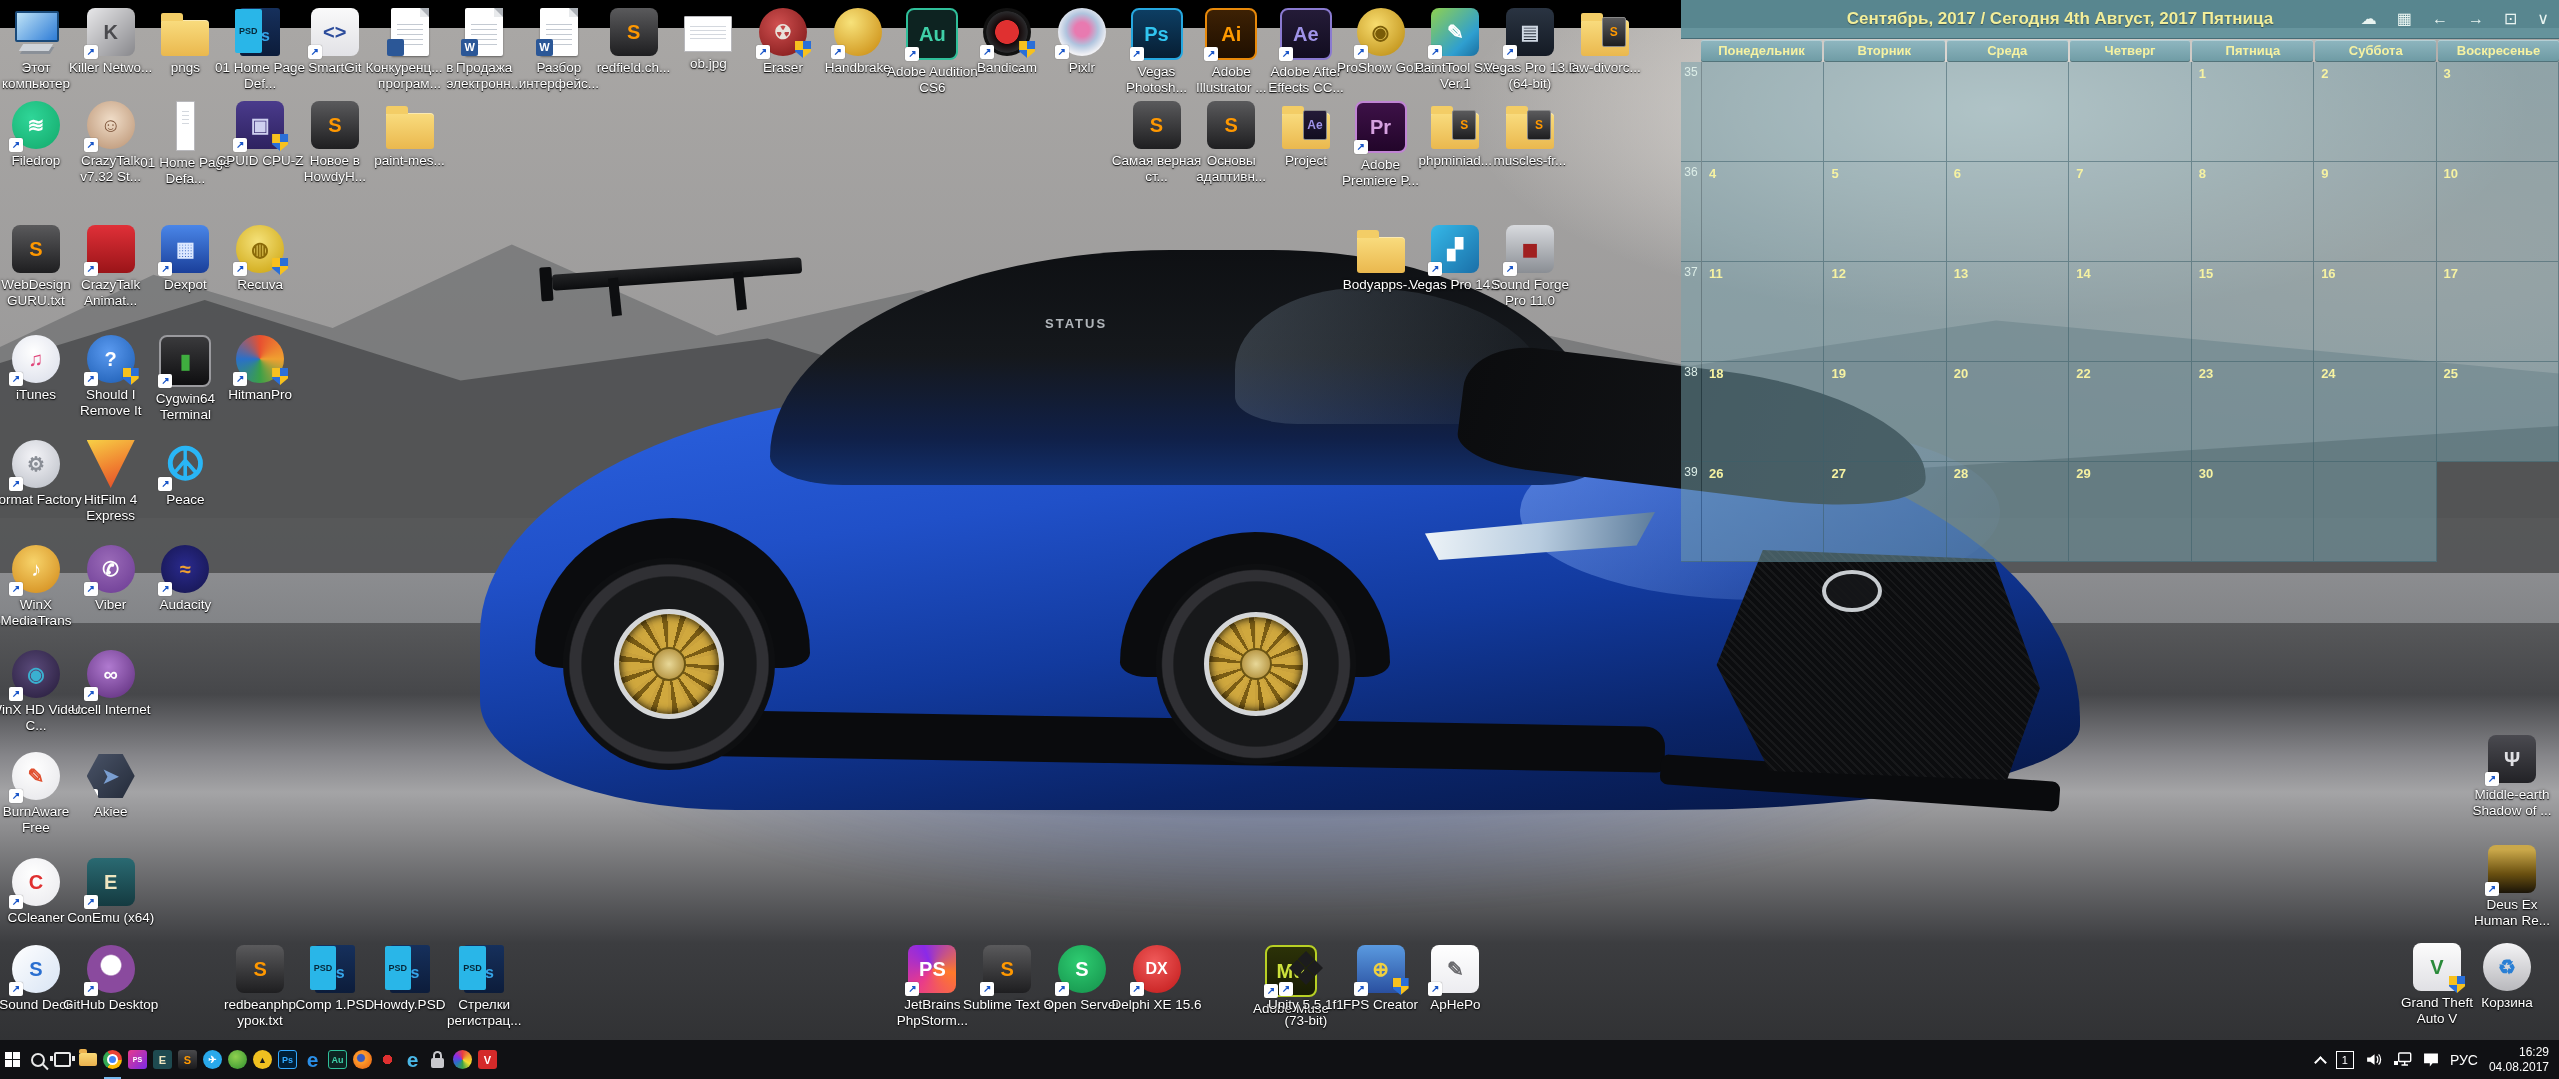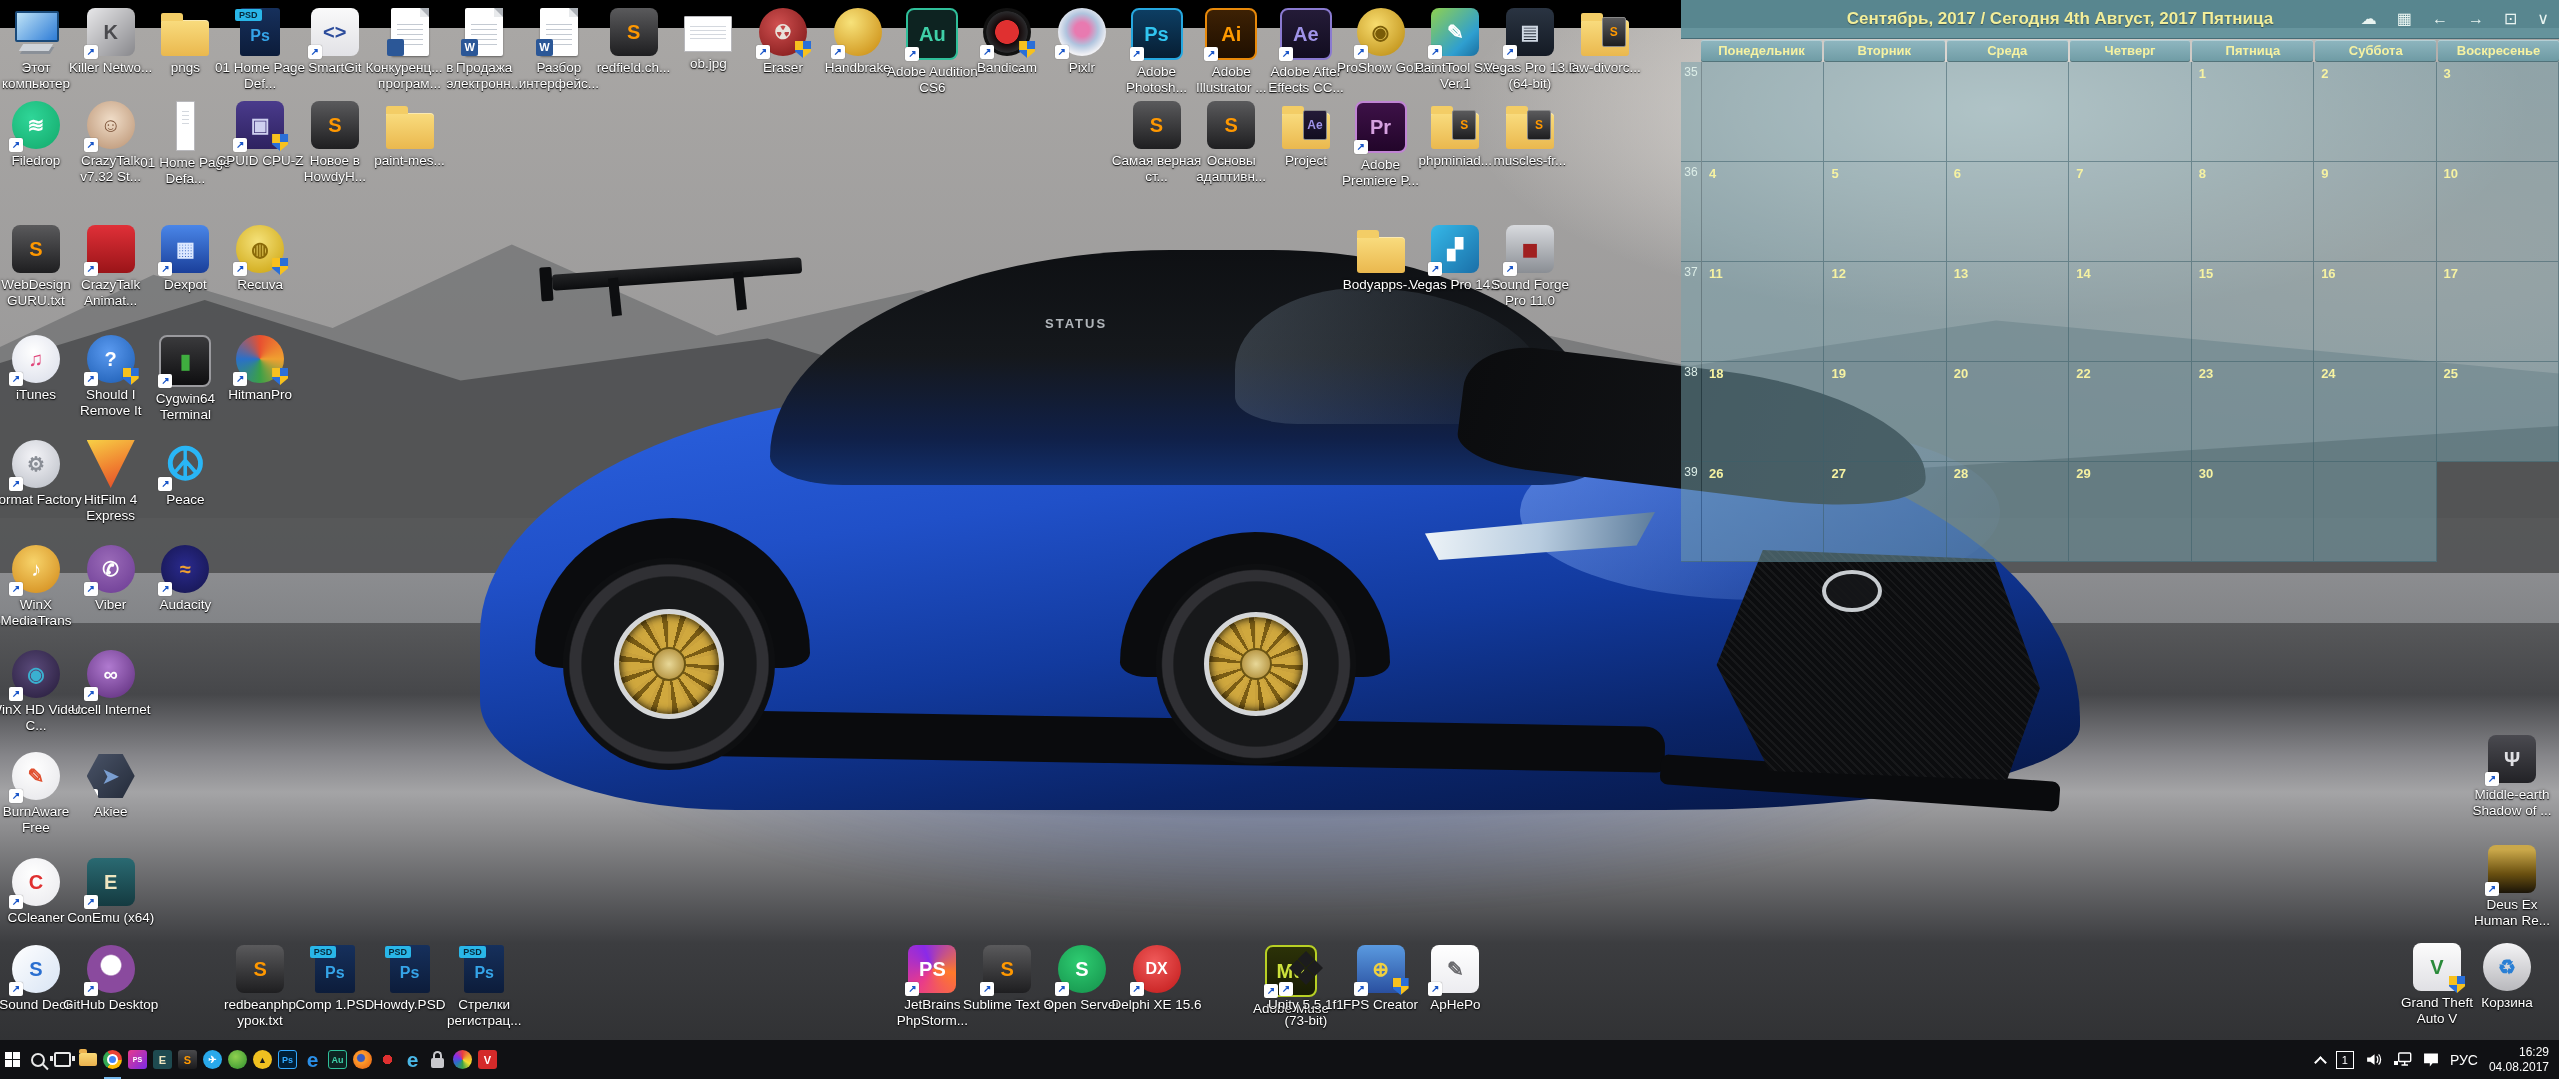--- a/index.html
+++ b/index.html
@@ -103,21 +103,21 @@
   .kind-doc .g{position:absolute;left:-4px;bottom:0;width:17px;height:17px;background:#2b5797;
     color:#fff!important;font-size:11px;display:flex;align-items:center;justify-content:center;
     border-radius:2px;z-index:2;}
   .kind-img{width:46px;height:34px;margin-top:8px;background:#fff;border:1px solid #b8b8bc;border-radius:1px;}
   .kind-img::after{content:"";position:absolute;left:5px;right:5px;top:6px;height:18px;
     background:repeating-linear-gradient(#fff 0 3px,#d4d8de 3px 4px);}
   .kind-img.tall{width:17px;height:48px;margin-top:0;}
   .kind-psd{width:40px;background:linear-gradient(#16305c,#0c1c3a);border-radius:3px;}
   .kind-psd .g{color:#35a4e8;font-size:16px;margin-top:8px;}
   .tag{position:absolute;top:1px;left:-5px;background:#29b6e8;color:#06283a;font-size:9px;
-    font-weight:bold;padding:0 4px;border-radius:2px;line-height:12px;}
+    font-weight:bold;padding:16px 4px;border-radius:2px;line-height:12px;}
   .sarr{position:absolute;left:-3px;bottom:-3px;width:14px;height:14px;background:#fff;
     border-radius:2px;color:#1a56c8;font-size:10px;line-height:14px;text-align:center;
     box-shadow:0 0 1px rgba(0,0,0,.6);font-weight:bold;}
   .shield{position:absolute;right:-4px;bottom:-2px;width:16px;height:17px;
     background:conic-gradient(#2a6fd8 0 25%,#f7c11e 0 50%,#2a6fd8 0 75%,#f7c11e 0);
     clip-path:polygon(0 0,100% 0,100% 60%,50% 100%,0 60%);box-shadow:0 0 1px #000;}
 
   
   .cal{position:absolute;left:1681px;top:0;width:878px;height:563px;z-index:6;}
   .cal-header{position:relative;height:38px;background:rgba(96,145,155,0.92);
@@ -317,21 +317,21 @@
         <span class="g"></span>
         <span class="sarr">↗</span>
       </div>
       <div class="lbl">Pixlr</div>
     </div>
     <div class="di" style="left: 1108.5px; top: 8px;">
       <div class="ic kind-tile" style="background: linear-gradient(rgb(13, 62, 99), rgb(7, 30, 51)); border: 2px solid rgb(38, 168, 224);">
         <span class="g" style="color: rgb(49, 197, 240);">Ps</span>
         <span class="sarr">↗</span>
       </div>
-      <div class="lbl">Adobe Photosh...</div>
+      <div class="lbl">Vegas Photosh...</div>
     </div>
     <div class="di" style="left: 1183.2px; top: 8px;">
       <div class="ic kind-tile" style="background: linear-gradient(rgb(61, 33, 4), rgb(31, 15, 0)); border: 2px solid rgb(232, 137, 10);">
         <span class="g" style="color: rgb(255, 154, 0);">Ai</span>
         <span class="sarr">↗</span>
       </div>
       <div class="lbl">Adobe Illustrator ...</div>
     </div>
     <div class="di" style="left: 1257.9px; top: 8px;">
       <div class="ic kind-tile" style="background: linear-gradient(rgb(36, 27, 56), rgb(18, 13, 32)); border: 2px solid rgb(138, 122, 208);">

